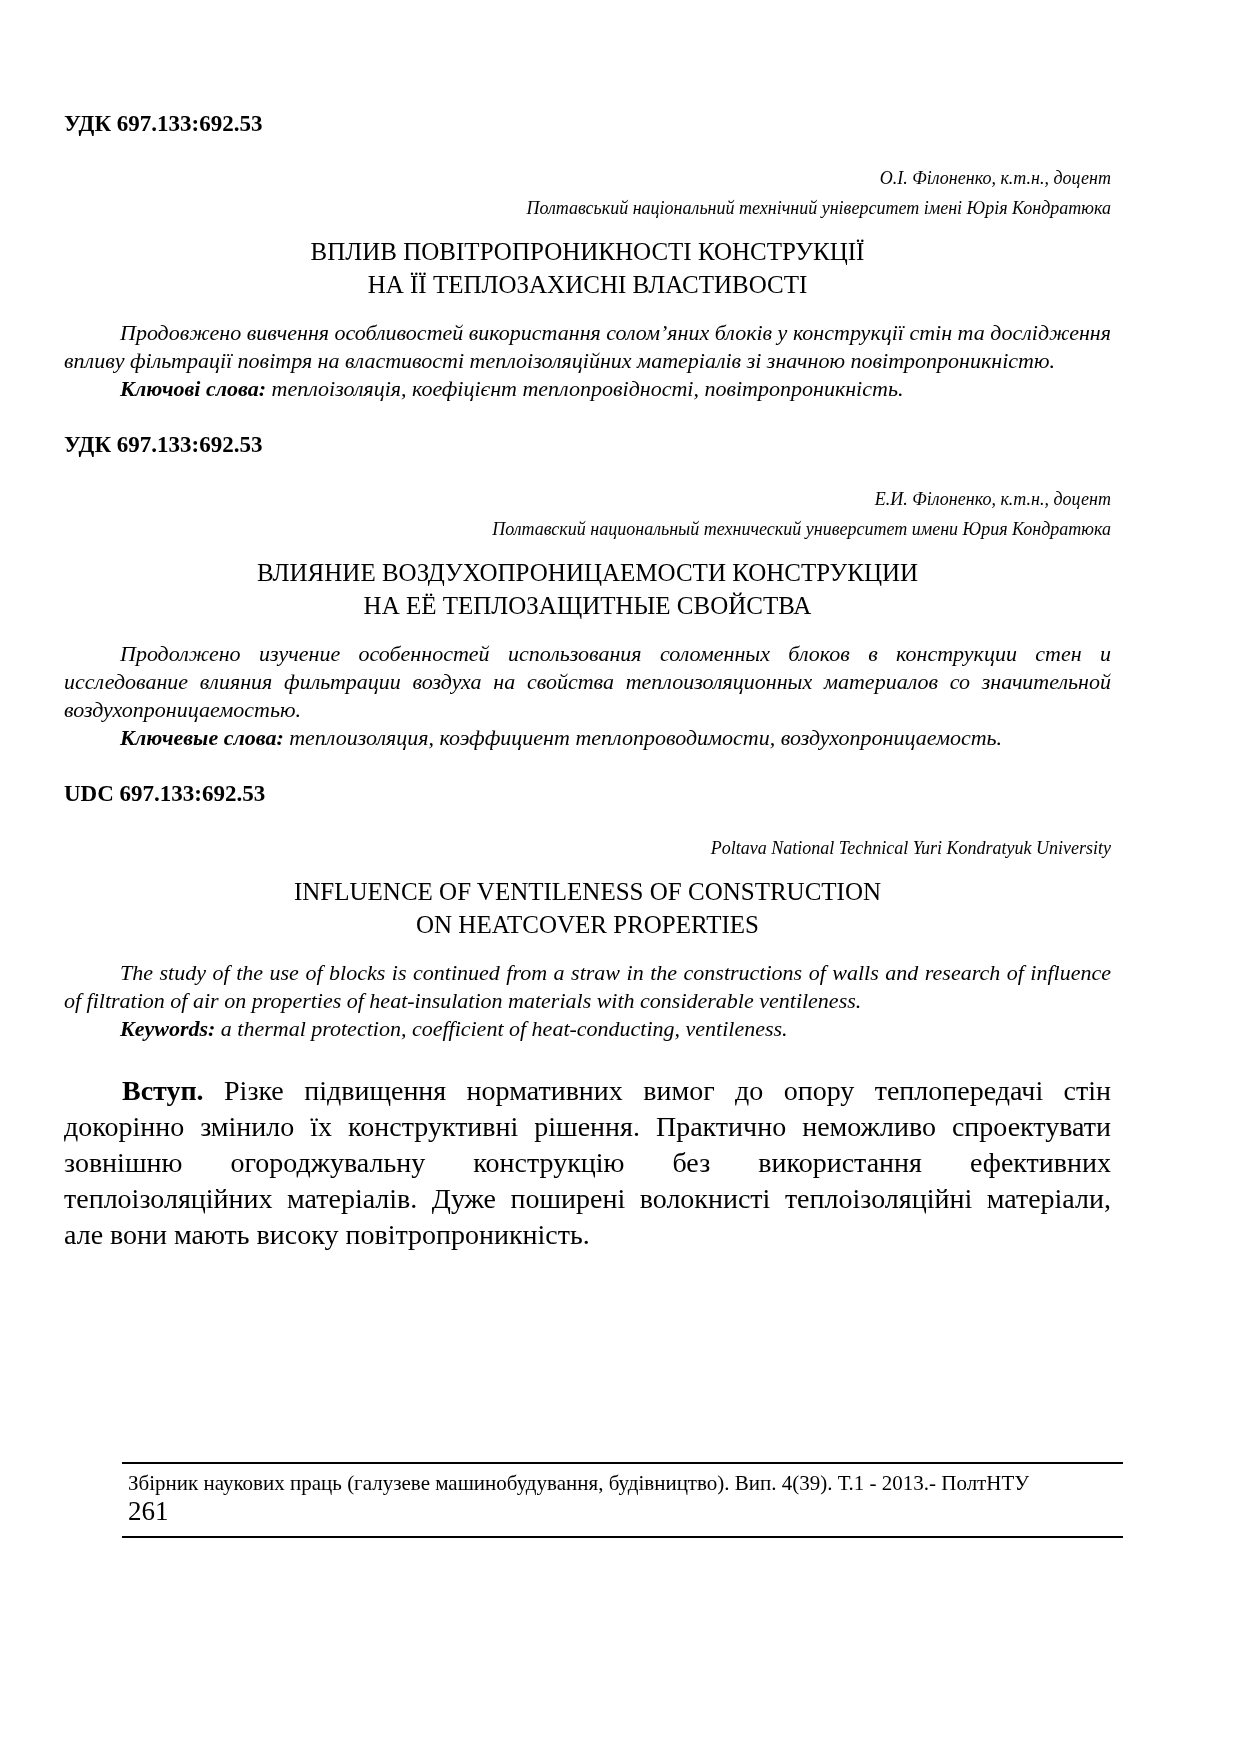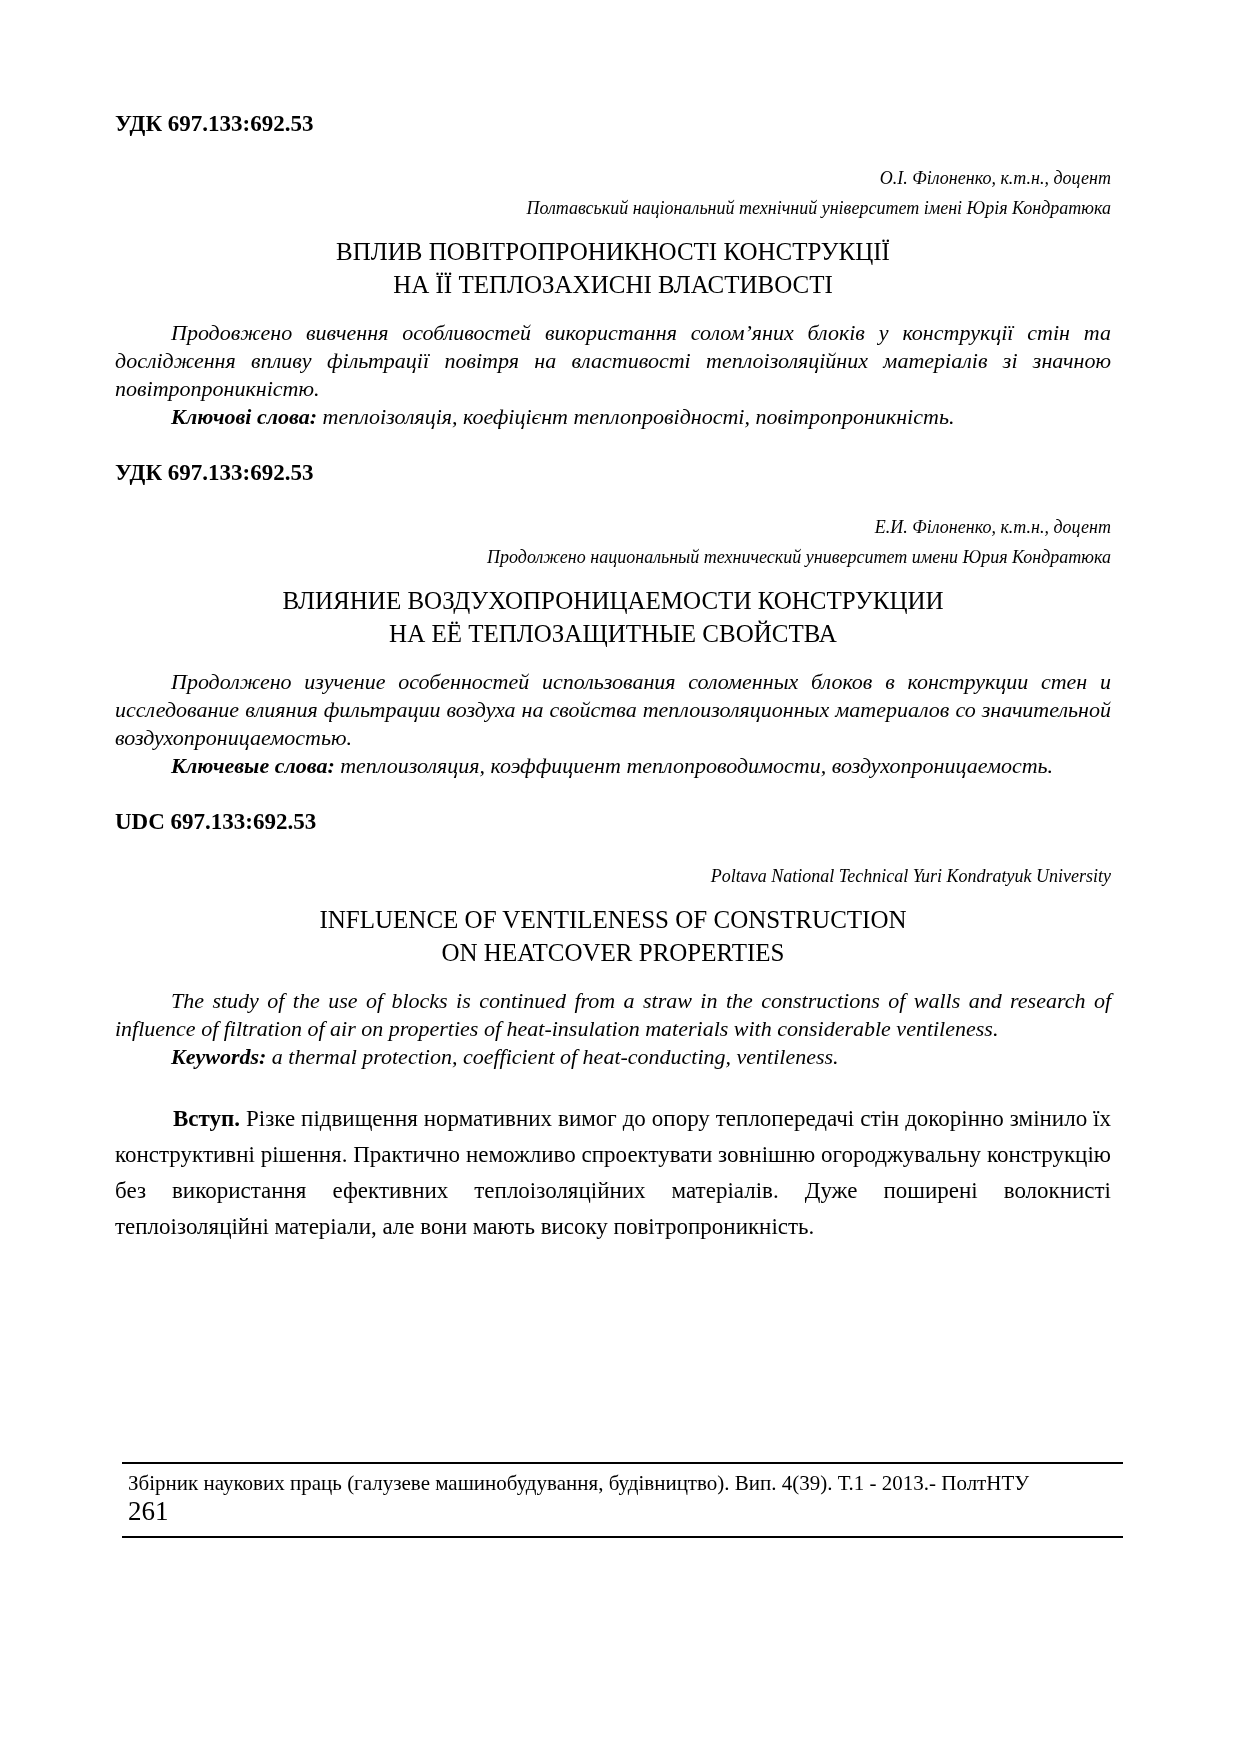--- a/index.html
+++ b/index.html
@@ -7,21 +7,21 @@
     padding: 0;
     background: #e9e9e9;
   }
   .page {
     position: relative;
     width: 1241px;
     height: 1754px;
     margin: 0 auto;
     background: #ffffff;
     box-sizing: border-box;
-    padding: 112px 130px 0 115px;
+    padding: 112px 130px 0 64px;
     font-family: "Liberation Serif", "DejaVu Serif", serif;
     color: #000000;
     overflow: hidden;
   }
   section.lang-block {
     margin-bottom: 30px;
   }
   .udc {
     font-size: 23px;
     font-weight: bold;
@@ -58,21 +58,21 @@
     font-size: 22px;
     line-height: 28px;
     text-align: justify;
     text-indent: 56px;
     margin: 0;
   }
   .keywords b {
     font-weight: bold;
   }
   .intro {
-    font-size: 23px;
+    font-size: 28px;
     line-height: 36px;
     text-align: justify;
     text-indent: 58px;
     margin: 14px 0 0 0;
   }
   .intro b {
     font-weight: bold;
   }
   footer.page-footer {
     position: absolute;
@@ -108,21 +108,21 @@
     </div>
     <h1 class="article-title"><span>ВПЛИВ ПОВІТРОПРОНИКНОСТІ КОНСТРУКЦІЇ</span><br><span>НА ЇЇ ТЕПЛОЗАХИСНІ ВЛАСТИВОСТІ</span></h1>
     <p class="abstract">Продовжено вивчення особливостей використання солом’яних блоків у конструкції стін та дослідження впливу фільтрації повітря на властивості теплоізоляційних матеріалів зі значною повітропроникністю.</p>
     <p class="keywords"><b>Ключові слова:</b> <span>теплоізоляція, коефіцієнт теплопровідності, повітро­проникність.</span></p>
   </section>
 
   <section class="lang-block">
     <p class="udc">УДК 697.133:692.53</p>
     <div class="authors">
       <p>Е.И. Філоненко, к.т.н., доцент</p>
-      <p>Продолжено национальный технический  университет имени Юрия Кондратюка</p>
+      <p>Полтавский национальный технический  университет имени Юрия Кондратюка</p>
     </div>
     <h1 class="article-title"><span>ВЛИЯНИЕ ВОЗДУХОПРОНИЦАЕМОСТИ КОНСТРУКЦИИ</span><br><span>НА ЕЁ ТЕПЛОЗАЩИТНЫЕ СВОЙСТВА</span></h1>
     <p class="abstract">Продолжено изучение особенностей использования соломенных блоков в конструкции стен и исследование влияния фильтрации воздуха на свойства теплоизоляционных материалов со значительной воздухопроницаемостью.</p>
     <p class="keywords"><b>Ключевые слова:</b> <span>теплоизоляция, коэффициент теплопроводимости, воздухо­проницаемость.</span></p>
   </section>
 
   <section class="lang-block">
     <p class="udc">UDC 697.133:692.53</p>
     <div class="authors">
       <p>Poltava National Technical Yuri Kondratyuk University</p>

